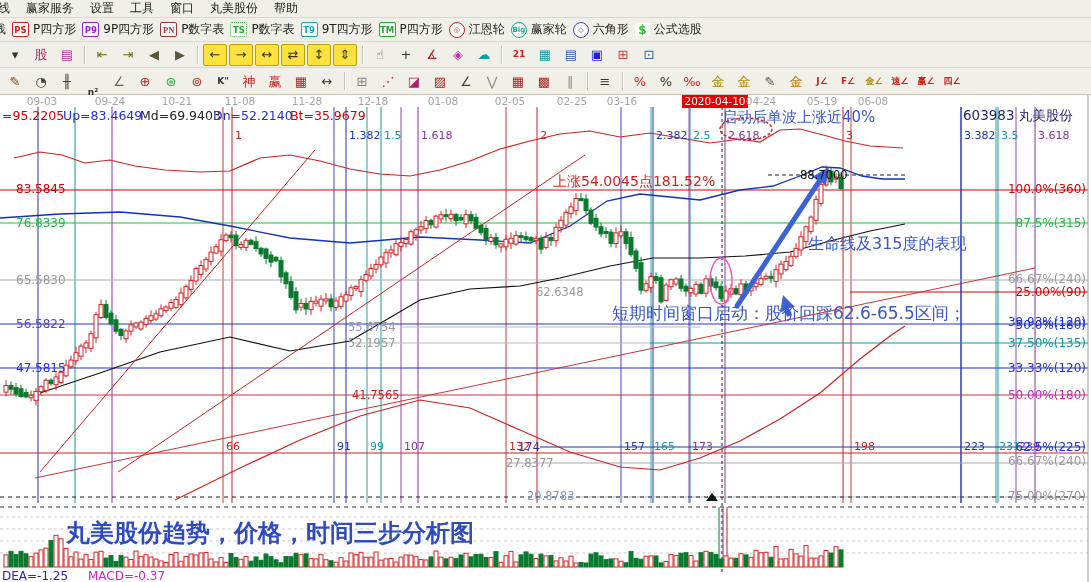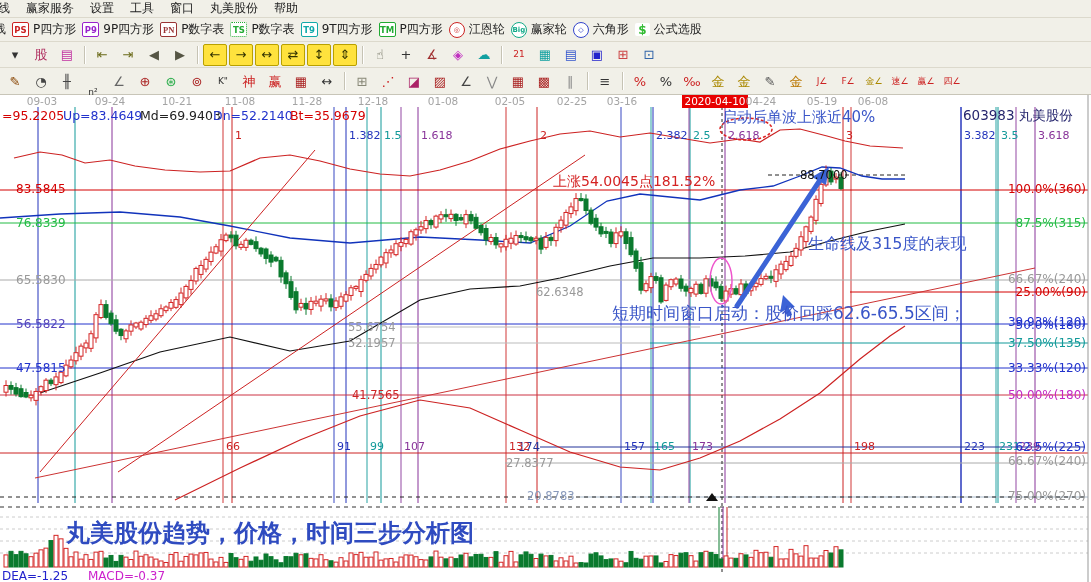--- a/index.html
+++ b/index.html
@@ -10,21 +10,21 @@
   #menu-bar .mi{cursor:default;white-space:nowrap;}
   #shape-toolbar{height:23px;border-bottom:1px solid #dcd9cc;gap:6px;padding:0 2px;font-size:12px;color:#222;}
   .shape-item{display:inline-flex;align-items:center;gap:4px;white-space:nowrap;}
   .chip{display:inline-flex;align-items:center;justify-content:center;width:15px;height:13px;
         border:1px solid currentColor;font-size:8.5px;font-weight:bold;background:#fff;border-radius:2px;}
   .chip.round{border-radius:50%;width:14px;height:14px;font-size:7px;}
   #nav-toolbar{height:25px;border-bottom:1px solid #dcd9cc;gap:2px;padding:0 3px;}
   #draw-toolbar{height:26px;border-bottom:1px solid #c8c5b8;gap:2px;padding:0 3px;}
   .tbtn{display:inline-flex;align-items:center;justify-content:center;width:22px;height:20px;
         font-size:13px;line-height:1;border:1px solid transparent;border-radius:2px;background:transparent;}
-  .tbtn .g2{font-size:9px;font-weight:normal;text-align:right;}
+  .tbtn .g2{font-size:9px;font-weight:bold;text-align:right;}
   .vsep{width:1px;height:18px;background:#c6c3b4;box-shadow:1px 0 0 #fff;margin:0 3px;}
   #chart-wrap{position:absolute;left:0;top:92px;width:936px;height:490px;z-index:1;background:#fff;}
   svg text{font-family:"DejaVu Sans","Liberation Sans",sans-serif;}
 </style>
 </head>
 <body>
 
 <div class="win">
   <div class="bar" id="menu-bar">
       <span class="mi" style="margin-left: -6px;">线</span>

